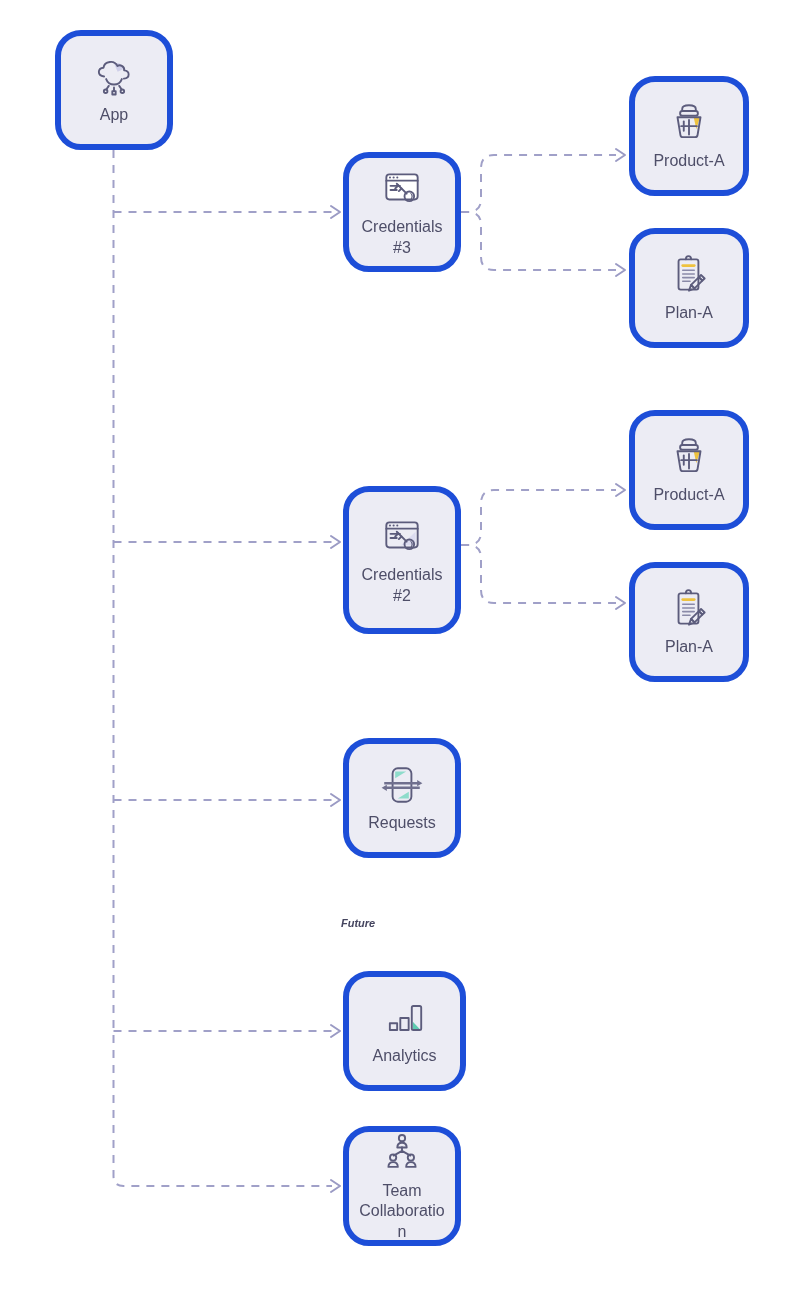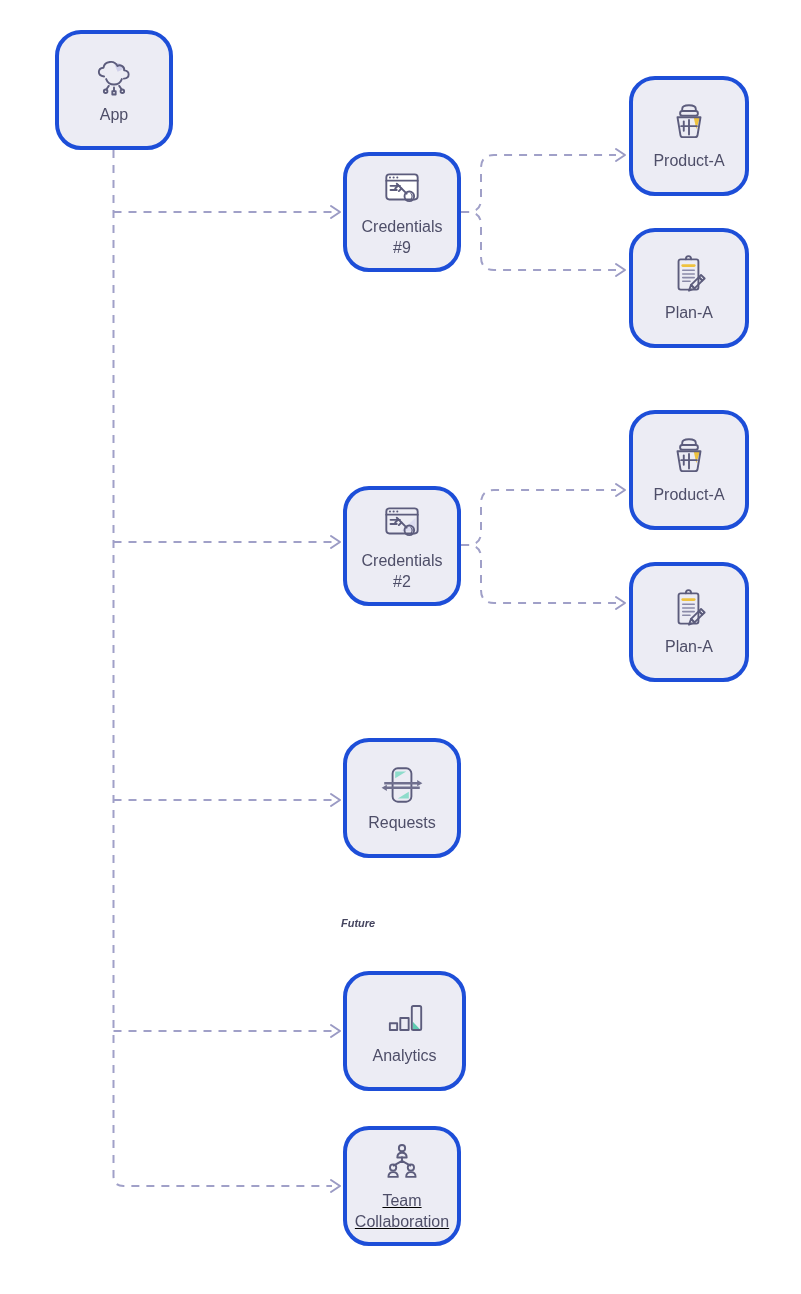--- a/index.html
+++ b/index.html
@@ -18,21 +18,21 @@
     fill:none;stroke:#a0a0c8;stroke-width:2;stroke-dasharray:8 7;
   }
   .arrowhead{
     fill:none;stroke:#9a9ac4;stroke-width:2;
     stroke-linecap:round;stroke-linejoin:round;
   }
   .node{
     position:absolute;
     box-sizing:border-box;
     background:#ececf4;
-    border:4px solid #1d4ed8;
+    border:6px solid #1d4ed8;
     border-radius:26px;
     display:flex;flex-direction:column;
     align-items:center;justify-content:center;
     gap:5px;
     padding:0 7px;
   }
   .node .icon{width:46px;height:46px;display:block;flex:0 0 auto;}
   .node .label{
     color:#4e4e68;font-size:16px;line-height:1.28;
     text-align:center;width:100%;
@@ -100,21 +100,21 @@
       <circle cx="14" cy="11" r="1" fill="#5c5c7c" stroke="none"></circle>
       <circle cx="17.5" cy="11" r="1" fill="#5c5c7c" stroke="none"></circle>
       <path class="ic" d="M 11 19 L 20 19"></path>
       <path class="ic" d="M 11 23 L 17 23"></path>
       <path class="ic" d="M 26.5 26.5 L 17 17"></path>
       <path class="ic" d="M 18.5 18.5 L 15.5 21.5"></path>
       <path class="ic" d="M 21.5 21.5 L 19 24"></path>
       <circle class="ic" cx="29" cy="29" r="4.6" fill="#eec23f"></circle>
       <path d="M 29.5 25.5 a 3.6 3.6 0 0 1 0 7 a 4.6 4.6 0 0 0 0 -7 z" fill="#5c5c7c" stroke="none"></path>
     </svg>
-    <div class="label">Credentials #9</div>
+    <div class="label">Credentials #3</div>
   </div>
 
   <div class="node" style="left:629px;top:76px;width:120px;height:120px;">
     <svg class="icon" viewBox="0 0 44 44">
       <polygon points="26.5,16.5 32.5,16.5 29,28" fill="#eec23f" stroke="none"></polygon>
       <path class="ic" fill="#ffffff" fill-opacity="0" d="M 15.5 10.5 v -2 q 0 -3.5 6.5 -3.5 q 6.5 0 6.5 3.5 v 2"></path>
       <rect class="ic" x="13.5" y="10.5" width="17" height="4.5" rx="2.2" fill="#ffffff" fill-opacity="0"></rect>
       <path class="ic" d="M 11 16.5 L 33 16.5 L 30.2 33.5 q -0.3 2 -2.3 2 L 16.1 35.5 q -2 0 -2.3 -2 Z"></path>
       <path class="ic" d="M 22 19 L 22 33"></path>
       <path class="ic" d="M 14.5 25 L 29.5 25"></path>
@@ -130,21 +130,21 @@
       <path d="M 16 13 L 27 13" stroke="#eec23f" stroke-width="2.6" stroke-linecap="round" fill="none"></path>
       <path d="M 16 17.5 L 27 17.5 M 16 21 L 27 21 M 16 24.5 L 27 24.5 M 16 28 L 23 28" stroke="#8a8aa8" stroke-width="1.5" stroke-linecap="round" fill="none"></path>
       <polygon class="ic" points="24,31.5 31.5,24 34.8,27.3 27.3,34.8" fill="#f5bcc6"></polygon>
       <polygon class="ic" points="31.5,24 33.5,22 37,25.3 34.8,27.3" fill="#ee93a3"></polygon>
       <polygon class="ic" points="24,31.5 27.3,34.8 22,37" fill="#ffffff"></polygon>
       <polygon points="23.2,35.2 24,36 22,36.8" fill="#5c5c7c" stroke="none"></polygon>
     </svg>
     <div class="label">Plan-A</div>
   </div>
 
-  <div class="node" style="left:343px;top:486px;width:118px;height:120px;">
+  <div class="node" style="left:343px;top:486px;width:118px;height:148px;">
     <svg class="icon" viewBox="0 0 44 44">
       <polygon points="35,17 35,30 21,30" fill="#dcdcf0" stroke="none"></polygon>
       <rect class="ic" fill="#ffffff" x="7" y="8" width="30" height="24" rx="3"></rect>
       <path class="ic" d="M 7 14 L 37 14"></path>
       <circle cx="10.5" cy="11" r="1" fill="#5c5c7c" stroke="none"></circle>
       <circle cx="14" cy="11" r="1" fill="#5c5c7c" stroke="none"></circle>
       <circle cx="17.5" cy="11" r="1" fill="#5c5c7c" stroke="none"></circle>
       <path class="ic" d="M 11 19 L 20 19"></path>
       <path class="ic" d="M 11 23 L 17 23"></path>
       <path class="ic" d="M 26.5 26.5 L 17 17"></path>
@@ -201,21 +201,21 @@
   <div class="node" style="left:343px;top:971px;width:123px;height:120px;">
     <svg class="icon" viewBox="0 0 44 44">
       <rect class="ic" x="7.5" y="27" width="7" height="6.5" fill="#9b9bba"></rect>
       <rect class="ic" x="17.5" y="22" width="8" height="11.5" fill="#ffffff"></rect>
       <polygon points="29.5,33 29.5,25.5 36.5,33" fill="#5ecbaf" stroke="none"></polygon>
       <rect class="ic" x="28.5" y="10.5" width="9" height="23" rx="1.5"></rect>
     </svg>
     <div class="label">Analytics</div>
   </div>
 
-  <div class="node" style="left:343px;top:1126px;width:118px;height:120px;text-decoration:underline;">
+  <div class="node" style="left:343px;top:1126px;width:118px;height:120px;">
     <svg class="icon" viewBox="0 0 44 44">
       <path class="ic" d="M 22 16.5 L 22 20 M 22 20 L 14 24.5 M 22 20 L 30 24.5"></path>
       <circle class="ic" cx="22" cy="7.8" r="3" fill="#ffffff"></circle>
       <path class="ic" d="M 17.5 16.8 q 0 -4.6 4.5 -4.6 q 4.5 0 4.5 4.6 z" fill="#5ecbaf"></path>
       <circle class="ic" cx="13.5" cy="26.3" r="3" fill="#ffffff"></circle>
       <path class="ic" d="M 9 35.3 q 0 -4.6 4.5 -4.6 q 4.5 0 4.5 4.6 z" fill="#f0a3b1"></path>
       <circle class="ic" cx="30.5" cy="26.3" r="3" fill="#ffffff"></circle>
       <path class="ic" d="M 26 35.3 q 0 -4.6 4.5 -4.6 q 4.5 0 4.5 4.6 z" fill="#eec23f"></path>
     </svg>
     <div class="label">Team Collaboration</div>

